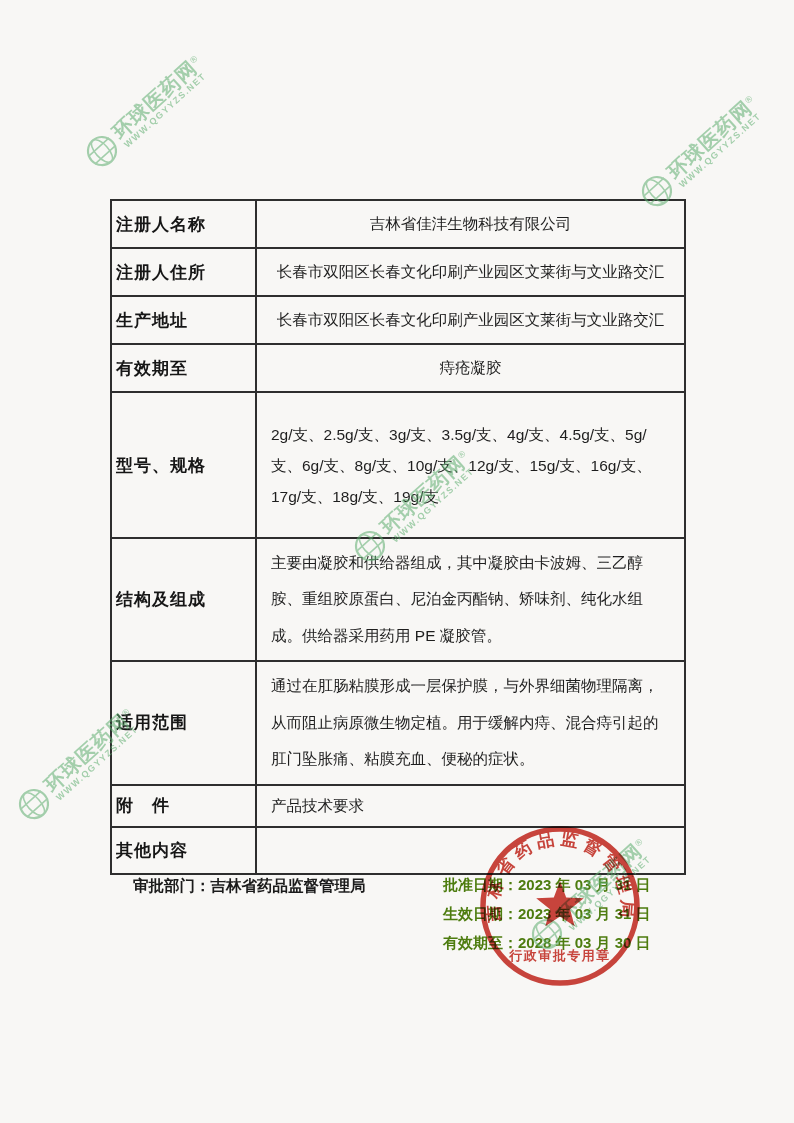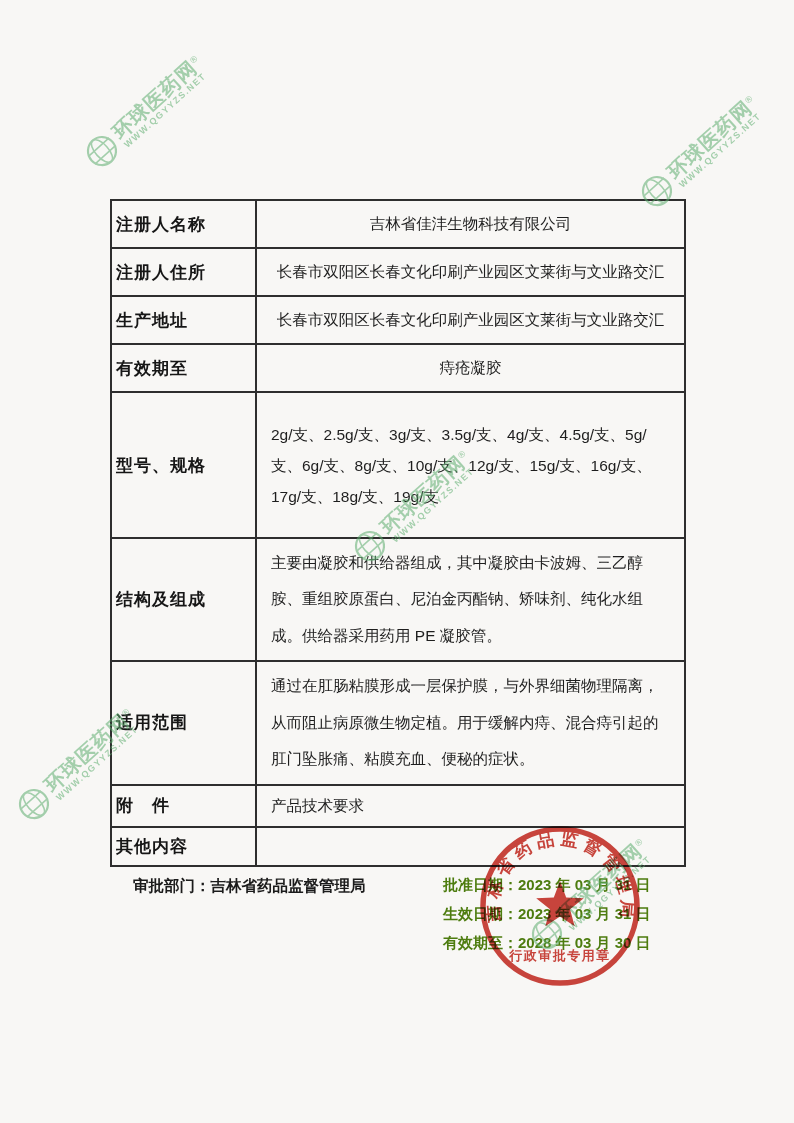--- a/index.html
+++ b/index.html
@@ -39,21 +39,21 @@
   .v-center { text-align:center; }
   .v-left { text-align:left; }
   tr:nth-child(-n+4) td { height:48px; }
   tr:nth-child(5) td { height:146px; }
   tr:nth-child(5) .value-cell { line-height:2.0; }
   tr:nth-child(6) td { height:112px; }
   tr:nth-child(6) .value-cell { line-height:2.35; }
   tr:nth-child(7) td { height:114px; }
   tr:nth-child(7) .value-cell { line-height:2.35; }
   tr:nth-child(8) td { height:39px;margin-top:14px; }
-  tr:nth-child(9) td { height:39px; }
+  tr:nth-child(9) td { height:47px; }
   tr:nth-child(10) td { height:42px; }
 
   .footer { position:absolute; top:876px; left:133px; width:560px; z-index:2; }
   .dept { position:absolute; left:0; top:0; font-size:15.5px; font-weight:bold; color:#1b1b1b; }
   .dates { position:absolute; left:310px; top:0; }
   .date-line { font-size:15px; font-weight:bold; color:#4d7c0f; margin-bottom:10px; white-space:nowrap; }
 
   
   .wm {
     position:absolute; z-index:3; display:flex; align-items:flex-end; gap:4px;

